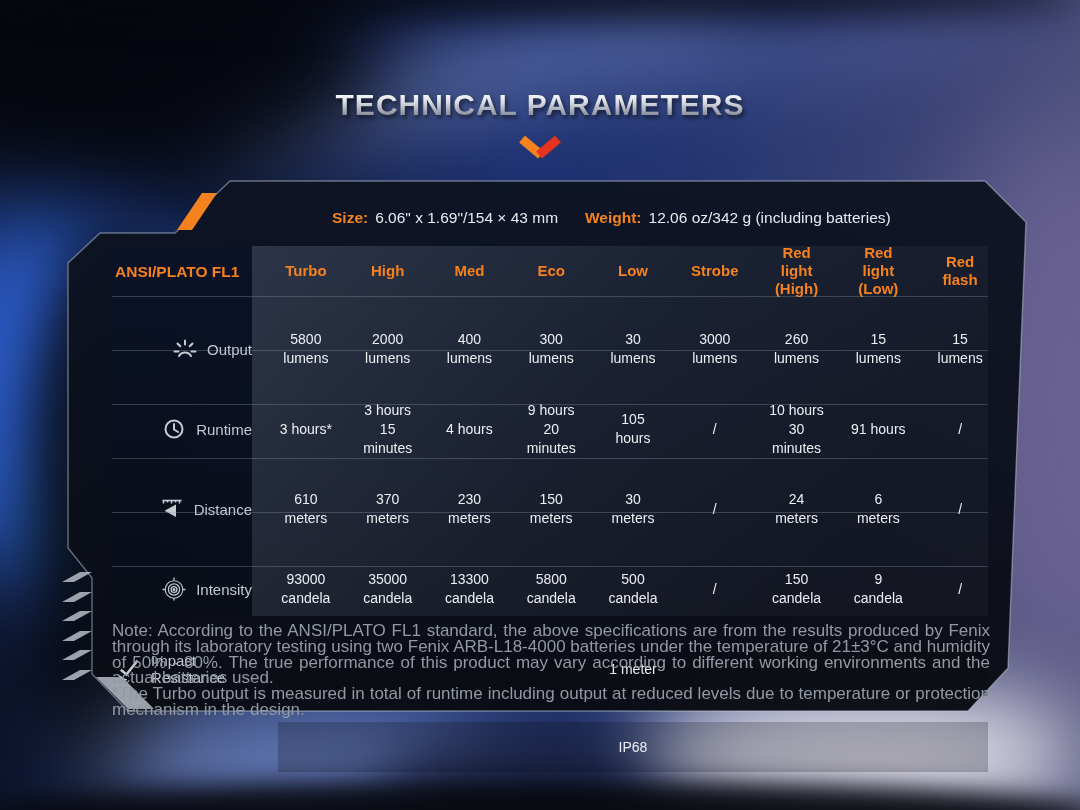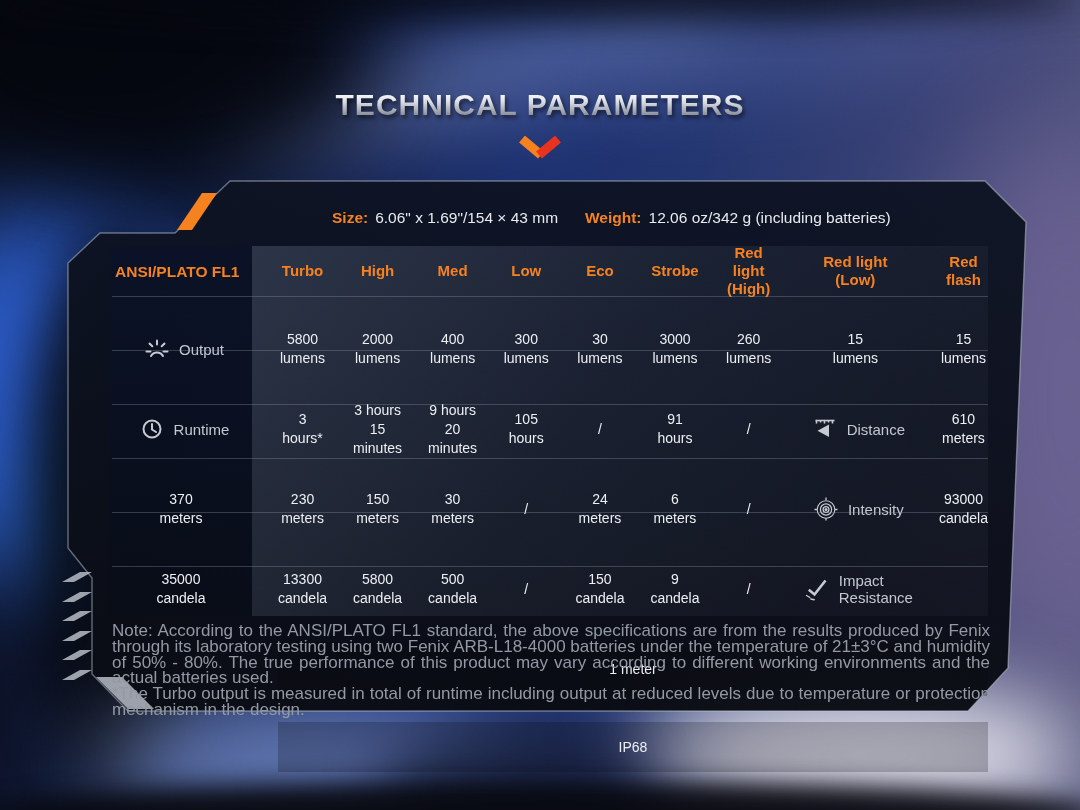--- a/index.html
+++ b/index.html
@@ -40,21 +40,21 @@
     background:linear-gradient(180deg,rgba(10,18,40,.78),rgba(7,11,22,.55));}
   .tbl-bg-data{position:absolute;left:142px;top:0;width:736px;height:370px;
     background:linear-gradient(125deg,rgba(155,175,205,.22),rgba(120,135,160,.12) 45%,rgba(80,88,104,.10) 80%);}
   .grid{position:absolute;inset:0;display:grid;
     grid-template-columns:142px repeat(9,1fr);
     grid-template-rows:50px 54px 54px 54px 54px 54px 50px;gap:26px;}
   .cell{display:flex;align-items:center;justify-content:center;text-align:center;
     white-space:pre-line;color:#edeff3;font-size:14px;line-height:19px;}
   .cell.hd{color:#f6821f;font-weight:bold;font-size:15px;line-height:18px;}
   .cell.corner{justify-content:flex-start;padding-left:5px;color:#f6821f;font-weight:bold;font-size:15.5px;}
-  .cell.rowlab{justify-content:center;padding-left:6px;color:#c3c8d0;font-size:15px;text-align:left;line-height:17px;}
+  .cell.rowlab{justify-content:flex-end;padding-left:6px;color:#c3c8d0;font-size:15px;text-align:left;line-height:17px;}
   .cell.rowlab .ic{width:26px;height:26px;margin-right:9px;flex:none;display:flex;align-items:center;}
   .cell.spanval{grid-column:2 / -1;background:rgba(8,9,12,.22);text-align:right;}
   .sep{position:absolute;left:2px;right:0;height:1px;background:rgba(150,160,175,.32);}
 
   .notes{position:absolute;left:112px;top:623px;width:878px;color:#9299a2;
     font-size:17px;line-height:15.8px;text-align:justify;}
   .notes p{margin:0;}
 </style>
 </head>
 <body>
@@ -112,22 +112,22 @@
   </div>
 
   <div id="spec-table">
     <div class="tbl-bg-label"></div>
     <div class="tbl-bg-data"></div>
     <div class="grid" id="grid">
         <div class="cell corner">ANSI/PLATO FL1</div>
         <div class="cell hd">Turbo</div>
         <div class="cell hd">High</div>
         <div class="cell hd">Med</div>
+        <div class="cell hd">Eco</div>
         <div class="cell hd">Low</div>
-        <div class="cell hd">Eco</div>
         <div class="cell hd">Strobe</div>
         <div class="cell hd">Red light
 (High)</div>
         <div class="cell hd">Red light
 (Low)</div>
         <div class="cell hd">Red flash</div>
         <div class="cell rowlab"><span class="ic"><svg viewBox="0 0 26 26" width="26" height="26">
               <g stroke="#c6cbd2" stroke-width="2" fill="none" stroke-linecap="round">
                 <path d="M13 4.5v4"></path>
                 <path d="M5.5 7.5l2.8 2.8"></path>
@@ -155,24 +155,27 @@
 lumens</div>
         <div class="cell ">15
 lumens</div>
         <div class="cell rowlab"><span class="ic"><svg viewBox="0 0 26 26" width="26" height="26">
               <circle cx="13" cy="13" r="8.5" stroke="#c6cbd2" stroke-width="2" fill="none"></circle>
               <path d="M13 8v5.5l4 2.5" stroke="#c6cbd2" stroke-width="2" fill="none" stroke-linecap="round"></path>
             </svg></span><span>Runtime</span></div>
         <div class="cell ">3 hours*</div>
         <div class="cell ">3 hours
 15 minutes</div>
+        <div class="cell ">4 hours</div>
         <div class="cell ">9 hours
 20 minutes</div>
         <div class="cell ">105 hours</div>
         <div class="cell ">/</div>
+        <div class="cell ">10 hours
+30 minutes</div>
         <div class="cell ">91 hours</div>
         <div class="cell ">/</div>
         <div class="cell rowlab"><span class="ic"><svg viewBox="0 0 26 26" width="26" height="26">
               <g stroke="#c6cbd2" stroke-width="1.6" fill="none">
                 <path d="M3.5 4.5h19"></path>
                 <path d="M4.5 4.5v3M8.5 4.5v2M12.5 4.5v3M16.5 4.5v2M20.5 4.5v3"></path>
               </g>
               <polygon points="17,8.5 17,21 5.5,14.7" fill="#c6cbd2"></polygon>
             </svg></span><span>Distance</span></div>
         <div class="cell ">610

